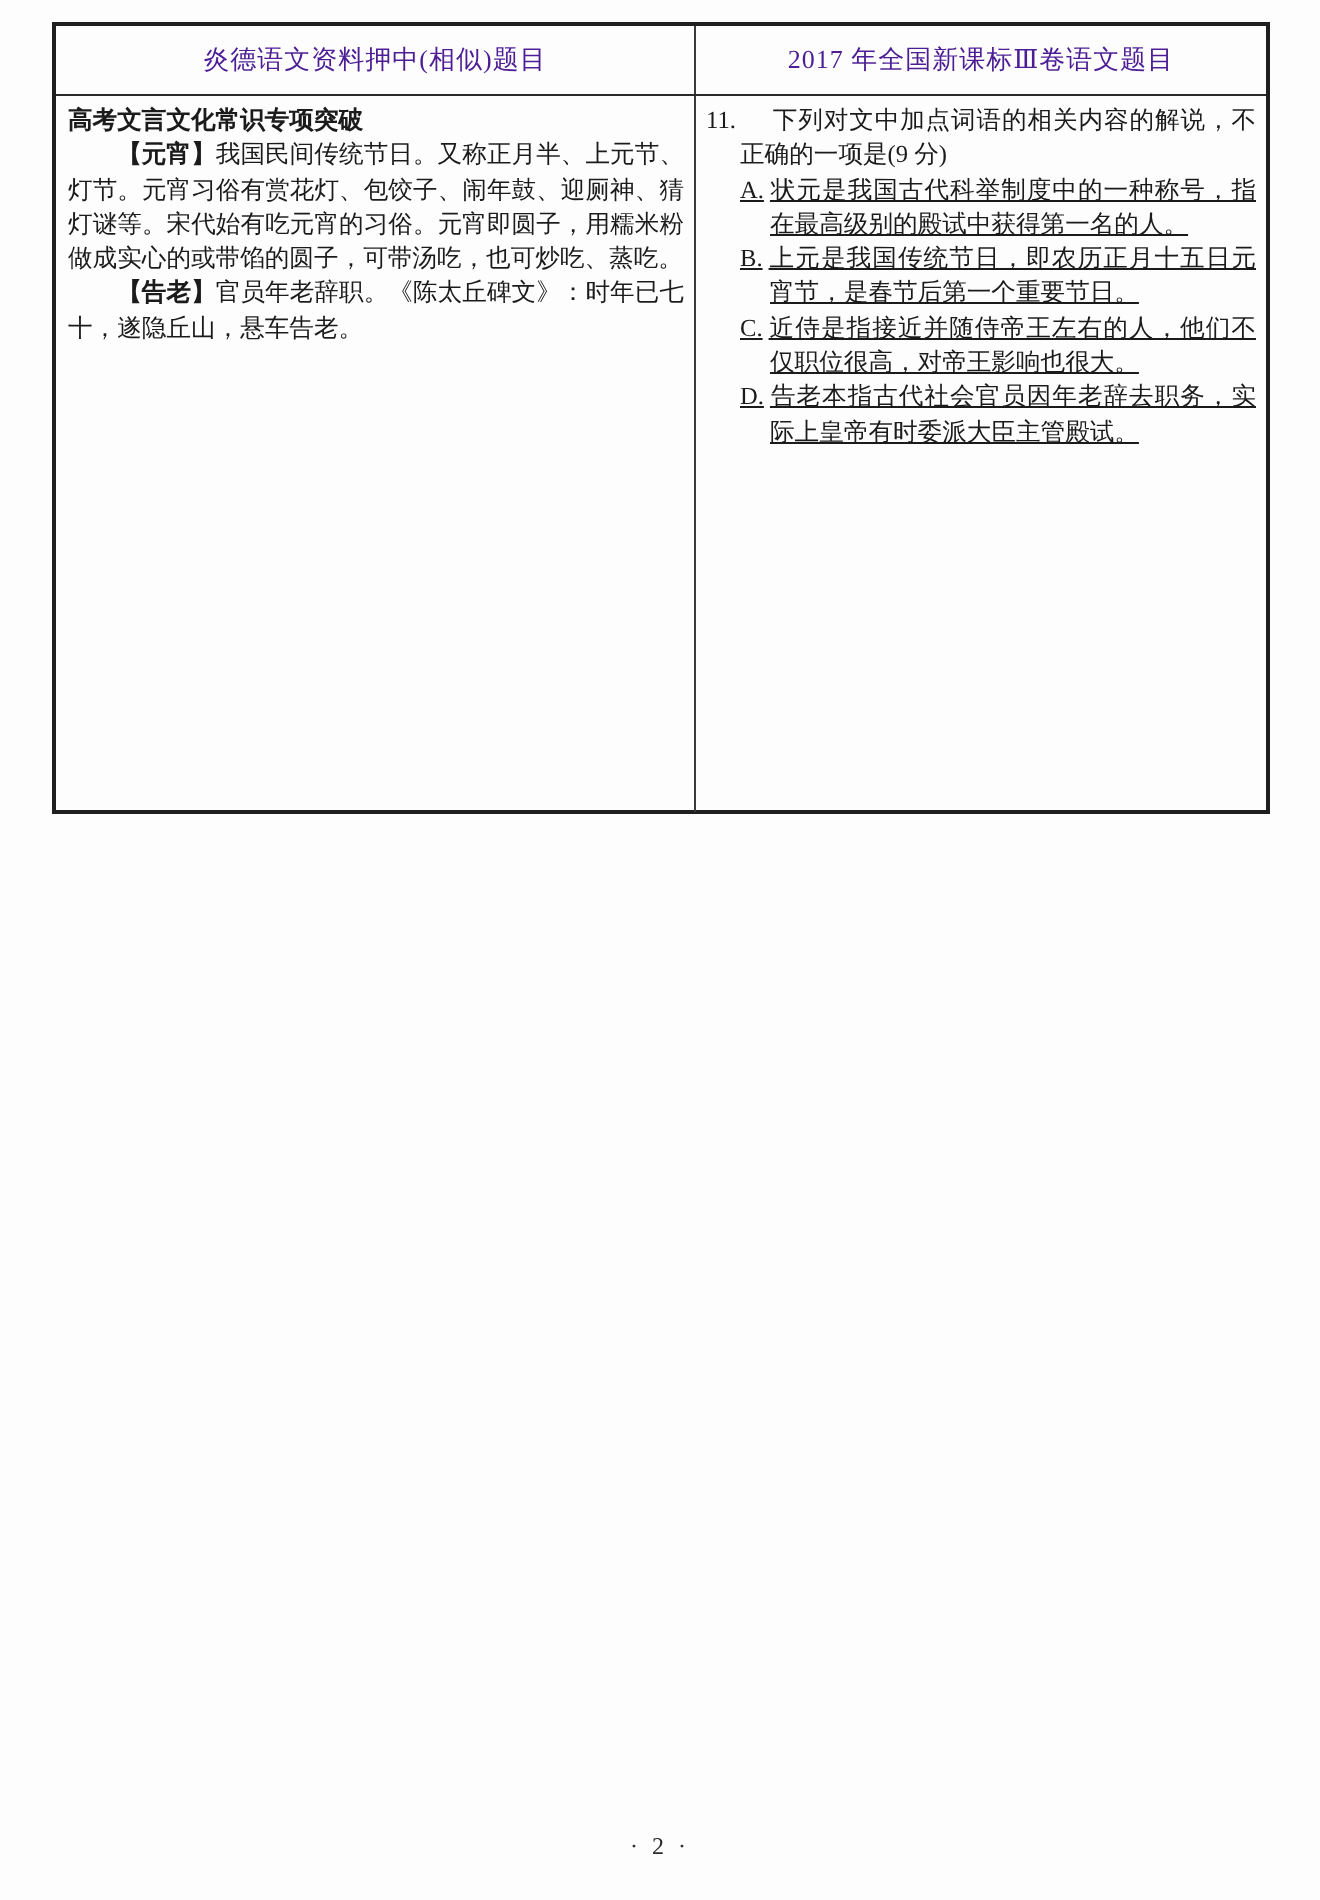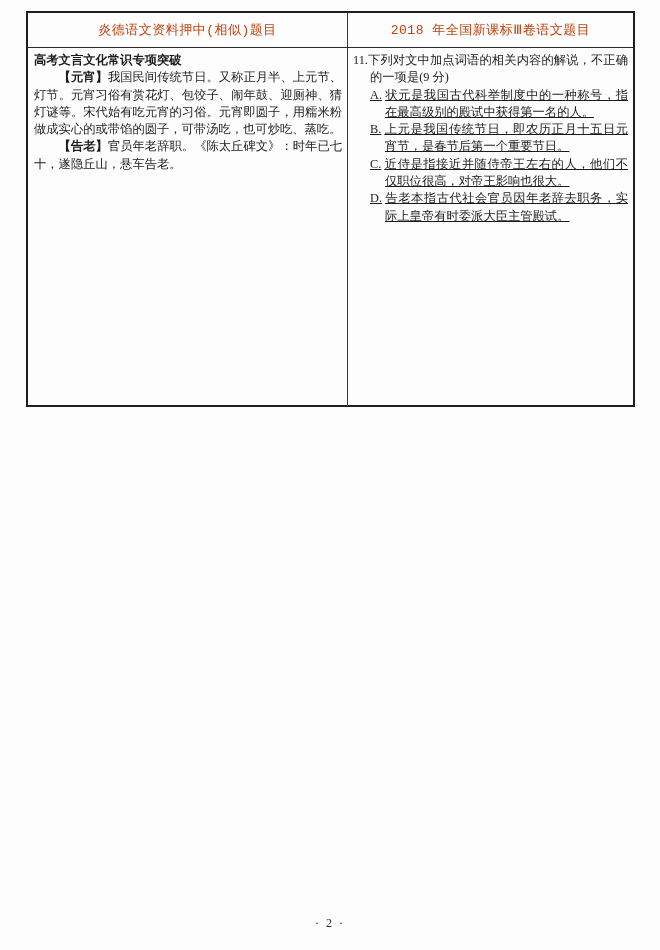--- a/index.html
+++ b/index.html
@@ -27,22 +27,21 @@
     display: flex;
     height: 35px;
     border-bottom: 1px solid #2a2a2a;
   }
   .th {
     display: flex;
     align-items: center;
     justify-content: center;
     font-size: 13px;
     letter-spacing: 0.5px;
-    color: #c2410c;
-    font-family: Liberation Mono, monospace;
+    color: #4c1d95;
   }
   .th-left {
     width: 320px;
     border-right: 1px solid #3a3a3a;
   }
   .th-right { flex: 1; }
   .tbody {
     display: flex;
     height: 358px;
   }
@@ -68,21 +67,21 @@
   }
   .entry { text-indent: 2em; }
   .term {
     font-family: "Liberation Sans", "DejaVu Sans", sans-serif;
     font-weight: bold;
   }
   .question {
     padding-left: 17px;
     text-indent: -17px;
   }
-  .q-num { margin-right: 0; }
+  .q-num { margin-right: 18px; }
   .options { padding-left: 17px; text-decoration: underline; }
   .opt {
     padding-left: 15px;
     text-indent: -15px;
   }
   .opt-label { margin-right: 3px; }
   .page-footer {
     position: absolute;
     left: 0; top: 916px;
     width: 660px;
@@ -94,21 +93,21 @@
 </style>
 </head>
 <body>
 
 <div class="page">
 
   <div class="doc-table">
 
     <div class="thead">
       <div class="th th-left">炎德语文资料押中(相似)题目</div>
-      <div class="th th-right">2018 年全国新课标Ⅲ卷语文题目</div>
+      <div class="th th-right">2017 年全国新课标Ⅲ卷语文题目</div>
     </div>
 
     <div class="tbody">
 
       <div class="td td-left">
         <p class="sec-heading">高考文言文化常识专项突破</p>
 
 
 
         <p class="entry"><span class="term">【元宵】</span><span>我国民间传统节日。又称正月半、上元节、灯节。元宵习俗有赏花灯、包饺子、闹年鼓、迎厕神、猜灯谜等。宋代始有吃元宵的习俗。元宵即圆子，用糯米粉做成实心的或带馅的圆子，可带汤吃，也可炒吃、蒸吃。</span></p>

